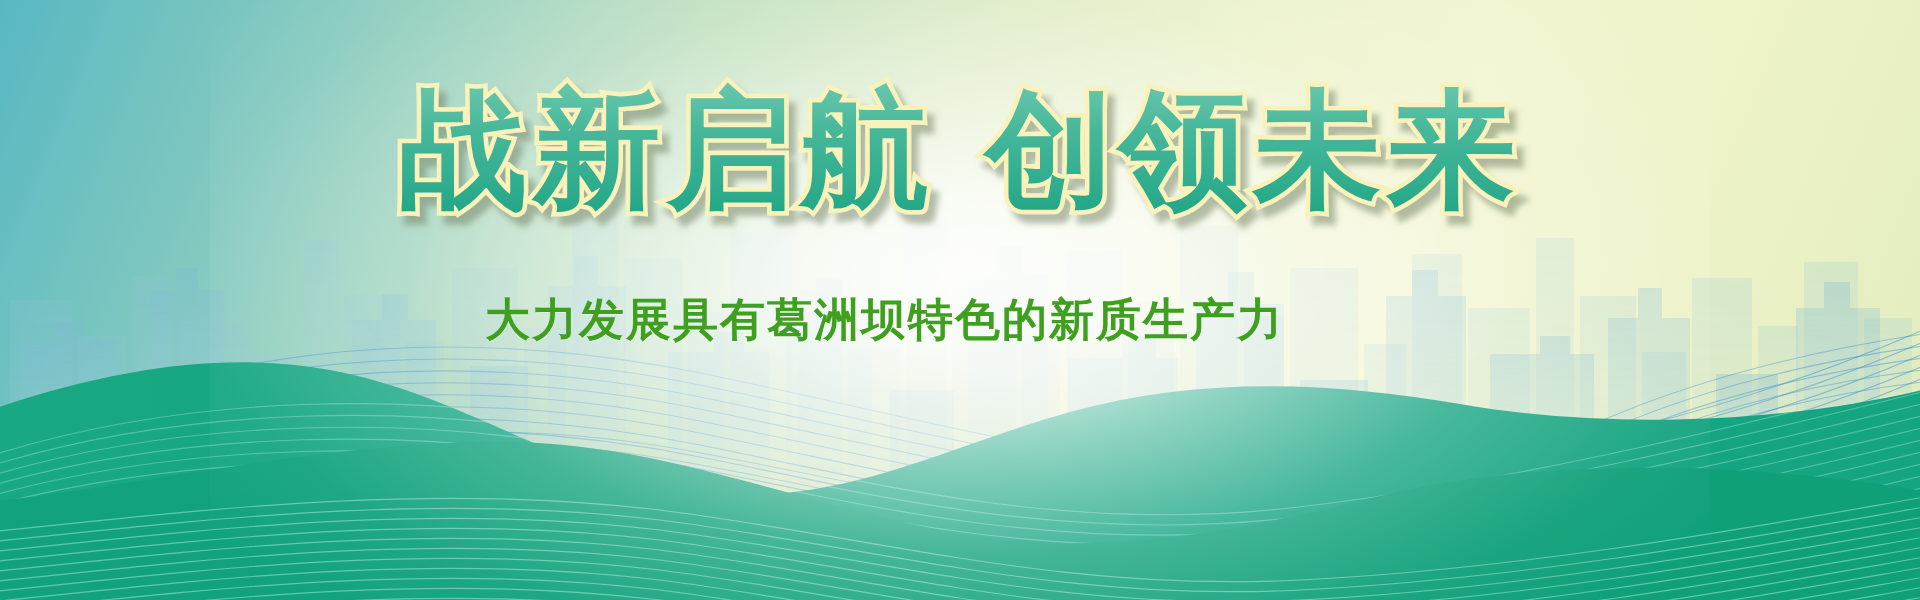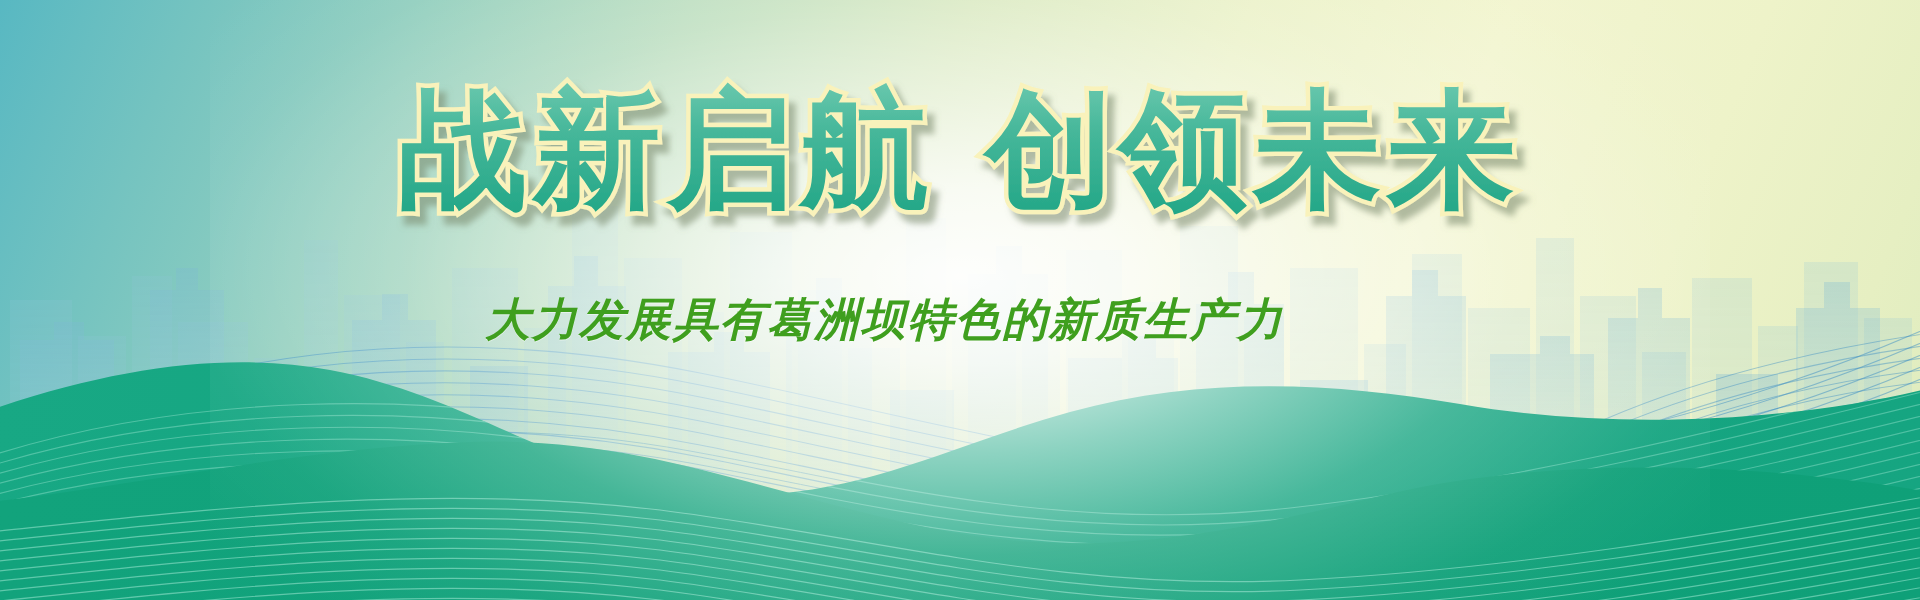--- a/index.html
+++ b/index.html
@@ -112,21 +112,20 @@
     margin: 0;
   }
   .headline svg { display: block; overflow: visible; }
 
   .subtitle-wrap {
     position: absolute;
     left: 0;
     top: 290px;
     width: 1769px;
     text-align: center;
-    font-style: italic;
   }
   .subtitle {
     display: inline-block;
     font-family: "DejaVu Serif", "Liberation Serif", serif;
     font-size: 45px;
     font-weight: 700;
     letter-spacing: 2px;
     color: #3f9f1e;
     white-space: nowrap;
     margin: 0;

